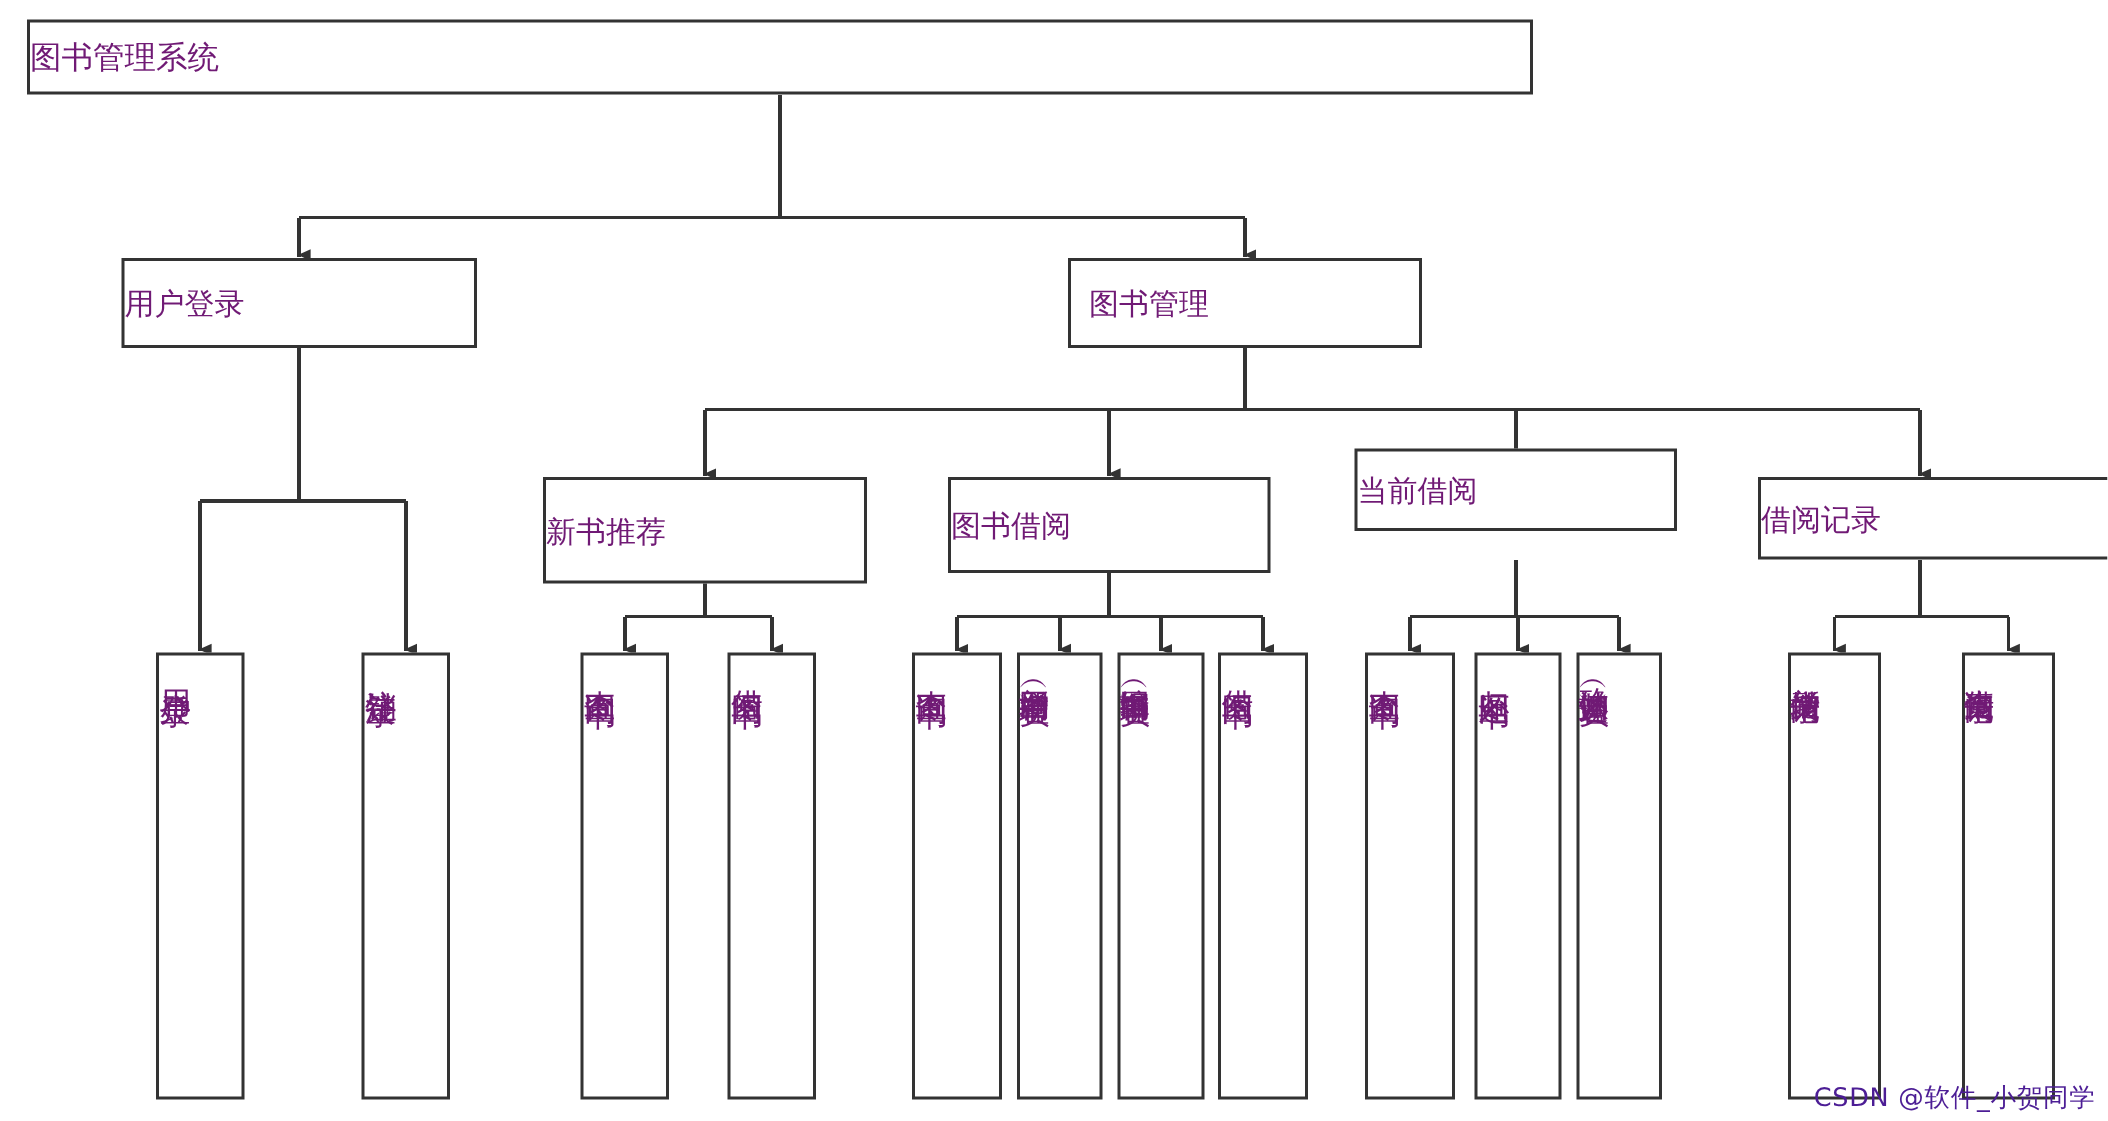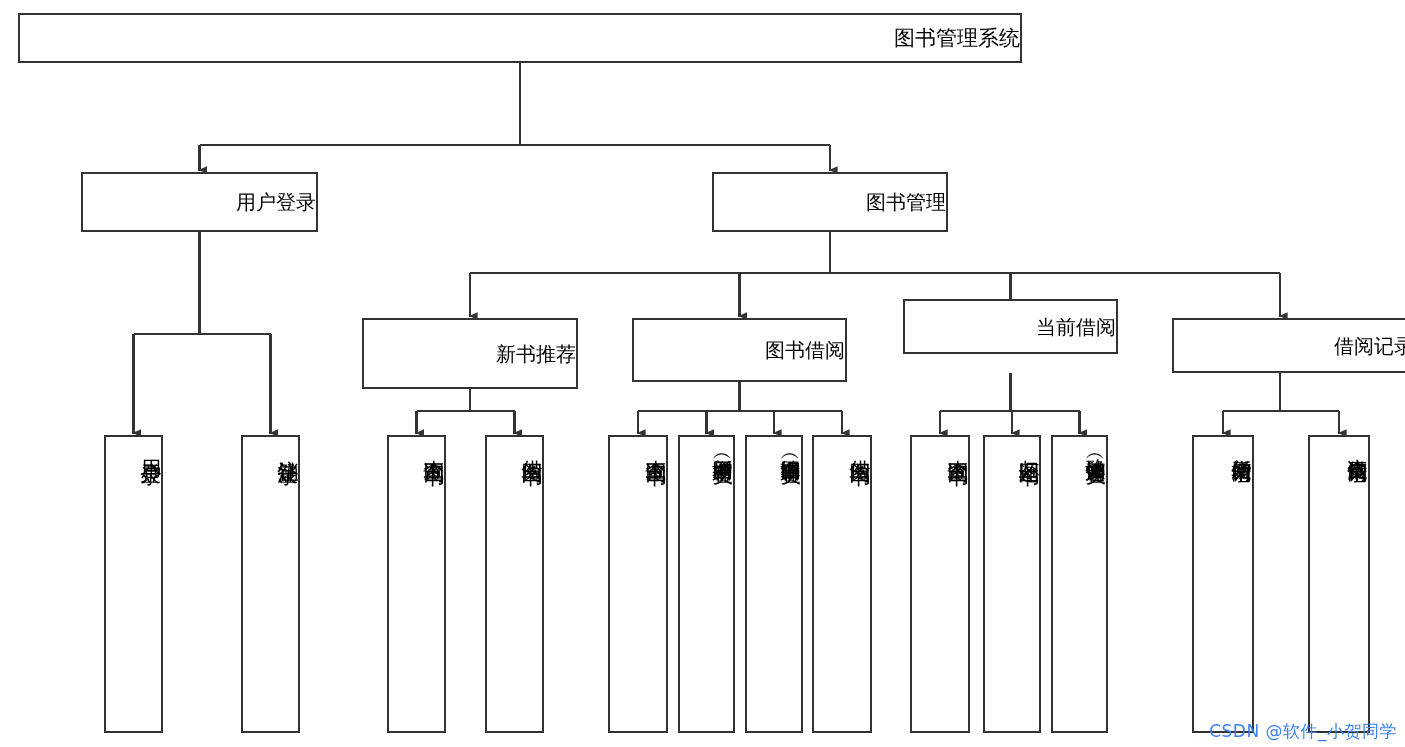--- a/index.html
+++ b/index.html
@@ -24,22 +24,22 @@
     width: 1405px;
     height: 747px;
   }
   .node {
     position: absolute;
     box-sizing: border-box;
     border: 2px solid #333333;
     background: #ffffff;
     display: flex;
     align-items: center;
-    justify-content: flex-end;
-    color: #000000;
+    justify-content: flex-start;
+    color: #701a75;
   }
   .node-label {
     display: block;
     text-align: center;
     line-height: 1.0;
     white-space: nowrap;
   }
   .level0 .node-label { font-size: 21px; }
   .level1 .node-label { font-size: 20px; }
   .level2 .node-label { font-size: 20px; }
@@ -57,21 +57,21 @@
   }
   .leaf.tall-text .node-label {
     font-size: 20px;
     letter-spacing: 1px;
   }
   .watermark {
     position: absolute;
     right: 8px;
     bottom: 4px;
     font-size: 17px;
-    color: #3b82f6;
+    color: #4c1d95;
     white-space: nowrap;
     letter-spacing: 0.5px;
   }
 </style>
 </head>
 <body>
 
 <div id="canvas">
 
   <svg id="edges" viewBox="0 0 1405 747" xmlns="http://www.w3.org/2000/svg">

